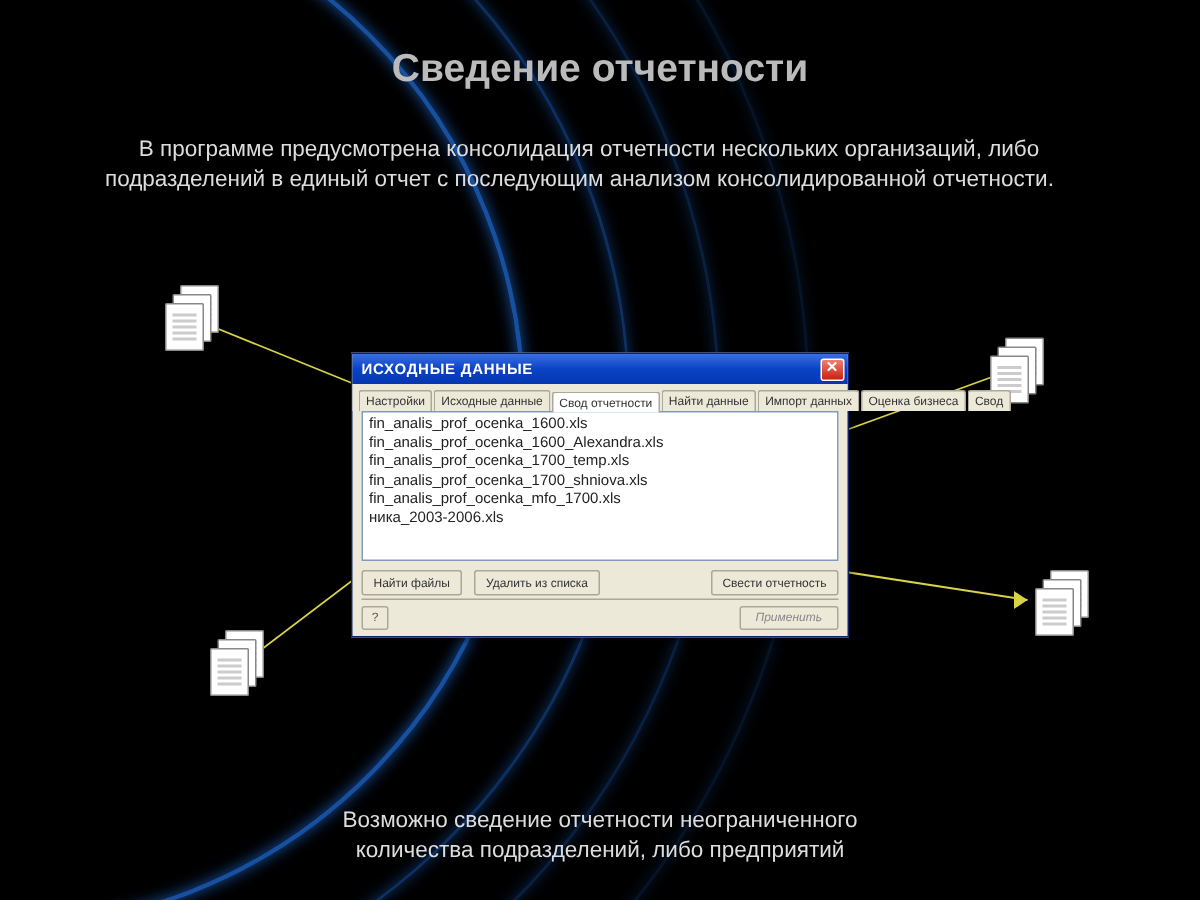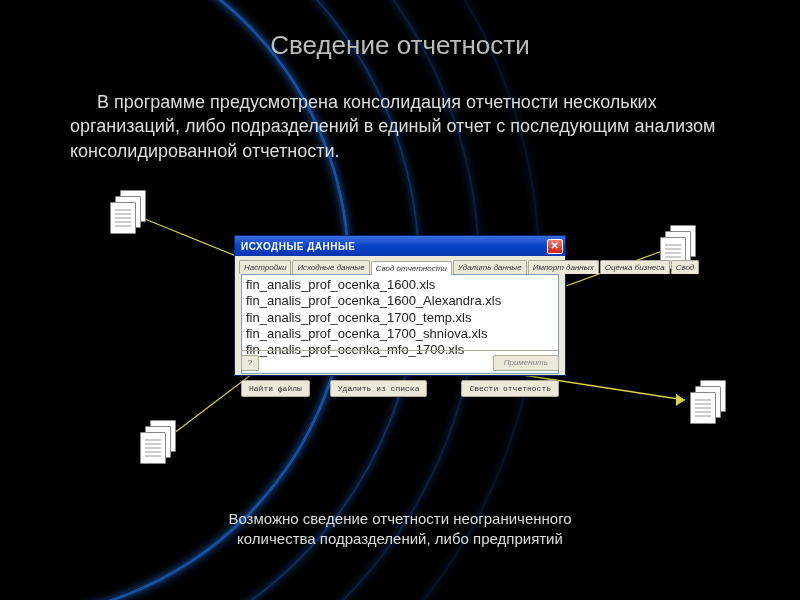--- a/index.html
+++ b/index.html
@@ -23,36 +23,36 @@
   .arc3 { width: 940px; height: 940px; left: -460px; top: -200px; opacity: 0.4; }
   .arc4 { width: 1060px; height: 1060px; left: -520px; top: -260px; opacity: 0.25; }
 
   .title {
     position: absolute;
     left: 0; right: 0;
     top: 30px;
     text-align: center;
     color: #bbb;
     font-size: 26px;
-    font-weight: normal;
+    font-weight: bold;
   }
   .desc {
     position: absolute;
     top: 90px;
     left: 70px;
     right: 34px;
     color: #ddd;
-    font-size: 18px;
+    font-size: 15px;
     line-height: 1.35;
     text-indent: 1.5em;
   }
   .footer {
     position: absolute;
     left: 0; right: 0;
-    bottom: 52px;
+    bottom: 24px;
     text-align: center;
     color: #ddd;
     font-size: 15px;
     line-height: 1.3;
   }
 
   
   .docs {
     position: absolute;
     width: 38px;
@@ -75,21 +75,21 @@
     box-shadow: 0 4px 0 #ccc, 0 8px 0 #ccc, 0 12px 0 #ccc, 0 16px 0 #ccc;
   }
   .docs .p1 { left: 10px; top: 0; }
   .docs .p2 { left: 5px; top: 6px; }
   .docs .p3 { left: 0; top: 12px; }
 
   
   .win {
     position: absolute;
     left: 234px; top: 235px;
-    width: 332px; height: 141px;
+    width: 332px; height: 190px;
     background: #ece9d8;
     border: 1px solid #0a246a;
     box-shadow: 2px 2px 4px rgba(0,0,0,0.4);
   }
   .tbar {
     height: 20px;
     background: linear-gradient(to bottom, #3a6ee0 0%, #0a43c6 50%, #0536b0 100%);
     display: flex;
     align-items: center;
     justify-content: space-between;
@@ -120,46 +120,44 @@
     color: #333;
     gap: 1px;
   }
   .tab {
     padding: 2px 4px;
     background: #ece9d8;
     border: 1px solid #aca899;
     border-bottom: none;
     border-radius: 2px 2px 0 0;
     white-space: nowrap;
-    font-style: italic;
   }
   .tab.active {
     background: #ffffff;
     position: relative;
     top: 1px;
   }
   .listbox {
     margin: 0 6px;
     height: 100px;
     background: #fff;
     border: 1px solid #7f9db9;
     overflow: hidden;
     padding: 2px 4px;
-    font-size: 13px;
+    font-size: 10px;
     line-height: 1.25;
     color: #222;
     font-family: "Tahoma", Arial, sans-serif;
   }
   .listbox div { white-space: nowrap; }
   .btnrow {
     margin: 6px 6px 0;
     display: flex;
-    gap: 20px;
+    gap: 8px;
     font-size: 8px;
-    font-family: Liberation Mono, monospace;
   }
   .wbtn {
     padding: 3px 7px;
     background: #ece9d8;
     border: 1px solid #aca899;
     border-radius: 2px;
     color: #333;
     white-space: nowrap;
   }
   .wbtn.right { margin-left: auto; }
@@ -244,31 +242,32 @@
 
 <div class="win">
   <div class="tbar">
     <span>ИСХОДНЫЕ ДАННЫЕ</span>
     <div class="close">✕</div>
   </div>
   <div class="tabsrow">
     <div class="tab">Настройки</div>
     <div class="tab">Исходные данные</div>
     <div class="tab active">Свод отчетности</div>
-    <div class="tab">Удалить данные</div>
+    <div class="tab">Найти данные</div>
     <div class="tab">Импорт данных</div>
     <div class="tab">Оценка бизнеса</div>
     <div class="tab">Свод</div>
   </div>
   <div class="listbox">
     <div>fin_analis_prof_ocenka_1600.xls</div>
     <div>fin_analis_prof_ocenka_1600_Alexandra.xls</div>
     <div>fin_analis_prof_ocenka_1700_temp.xls</div>
     <div>fin_analis_prof_ocenka_1700_shniova.xls</div>
     <div>fin_analis_prof_ocenka_mfo_1700.xls</div>
+    <div>ника_2003-2006.xls</div>
   </div>
   <div class="btnrow">
     <div class="wbtn">Найти файлы</div>
     <div class="wbtn">Удалить из списка</div>
     <div class="wbtn right">Свести отчетность</div>
   </div>
   <div class="bottomrow">
     <div class="sqbtn">?</div>
     <div class="lbtn">Применить</div>
   </div>

